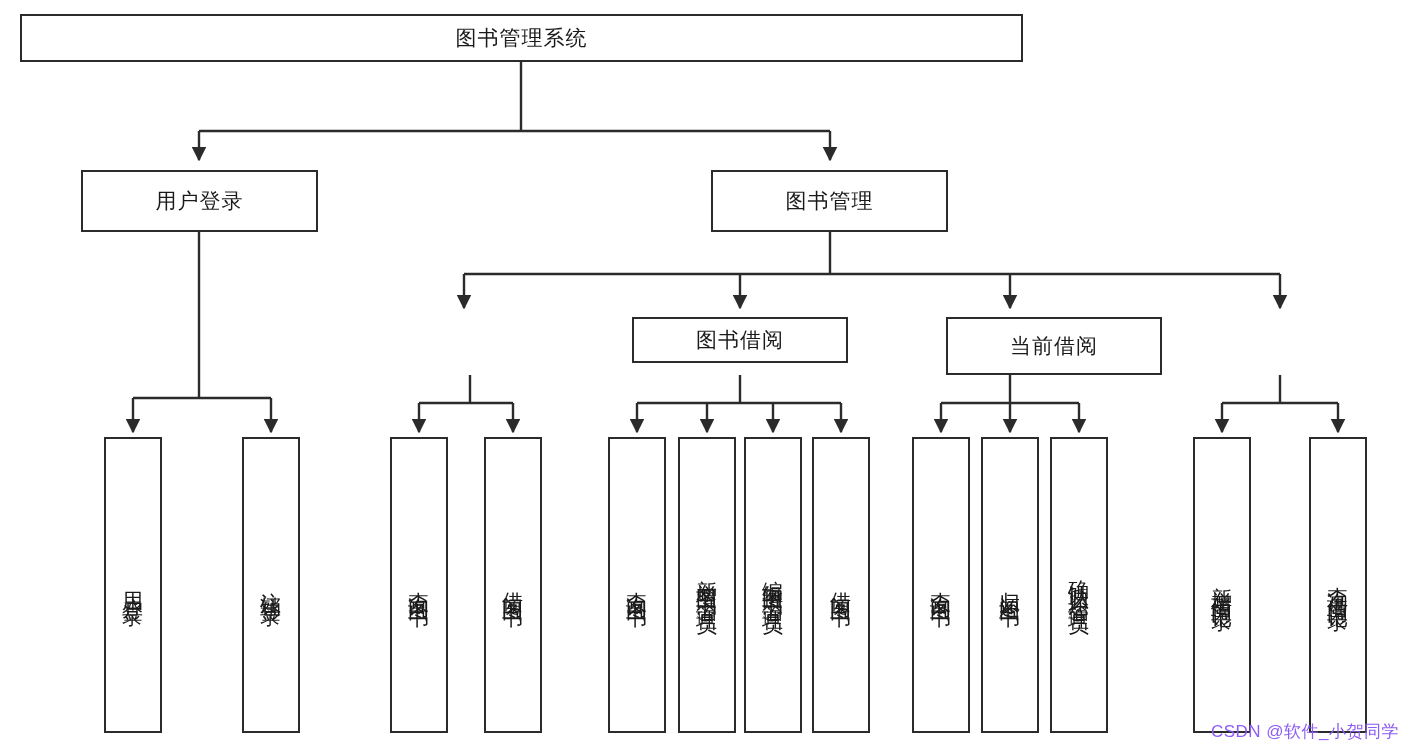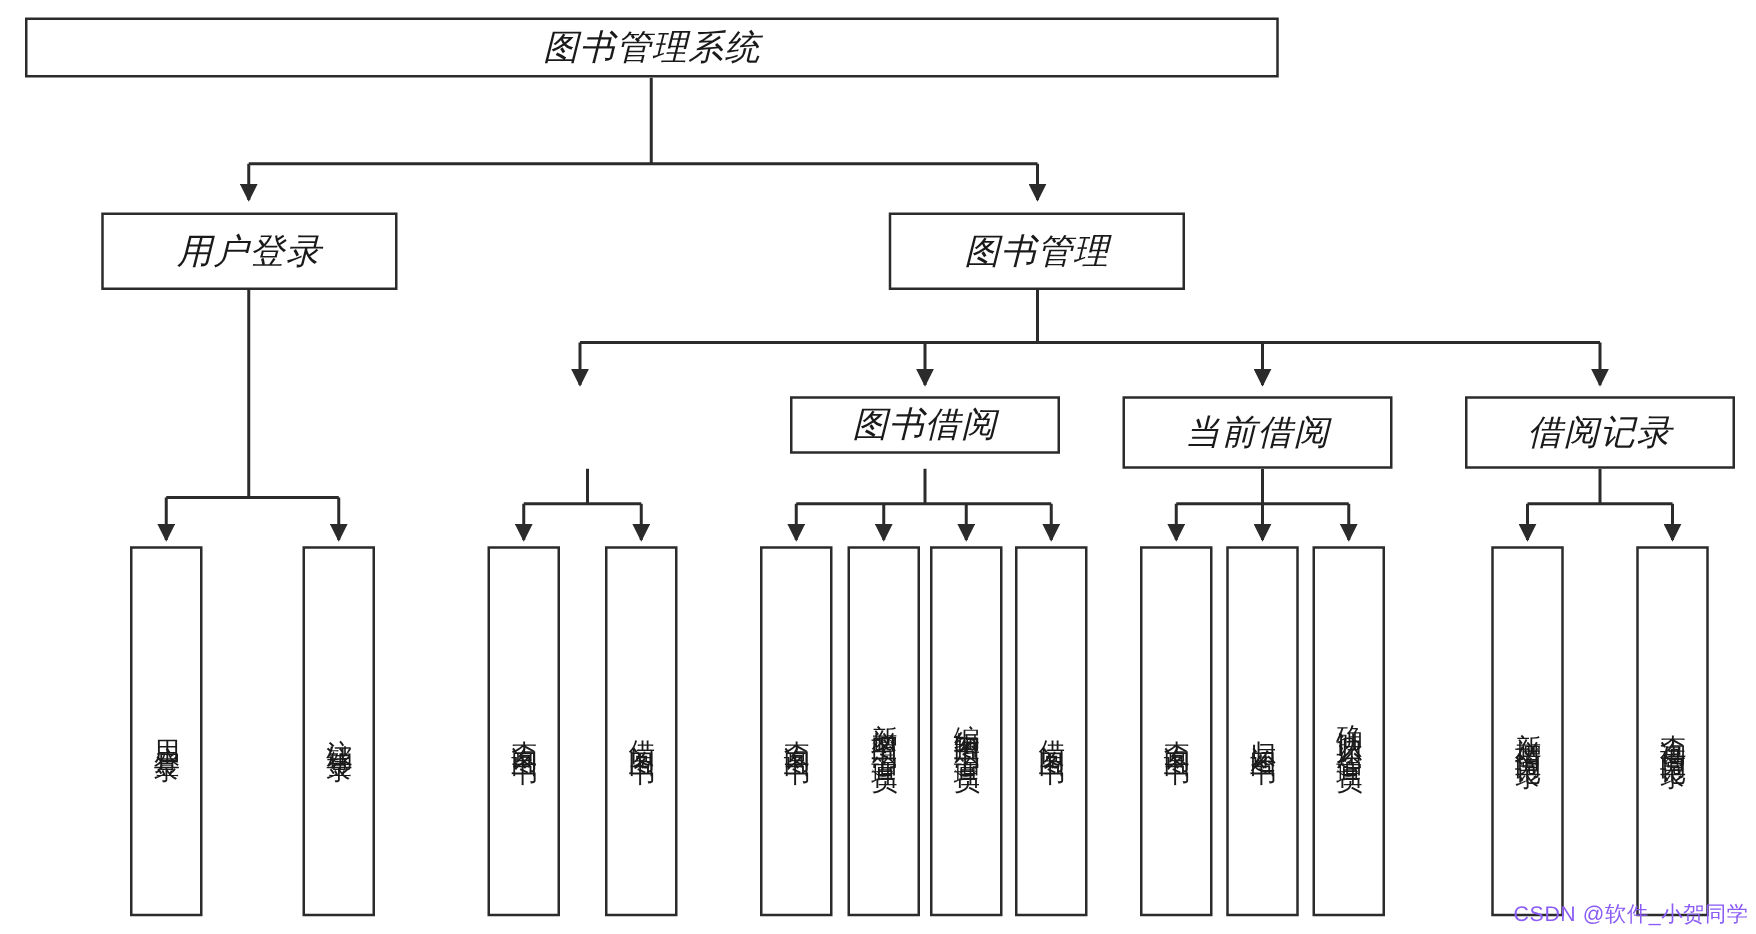--- a/index.html
+++ b/index.html
@@ -29,24 +29,23 @@
     position: absolute;
     box-sizing: border-box;
     border: 2px solid #2b2b2b;
     background: #ffffff;
     display: flex;
     align-items: center;
     justify-content: center;
     color: #1a1a1a;
   }
   .node.h {
-    font-size: 28px;
+    font-size: 21px;
     letter-spacing: 1px;
     line-height: 1.2;
-    font-style: italic;
   }
   .node.leaf {
     writing-mode: vertical-rl;
     text-orientation: upright;
     font-size: 21px;
     letter-spacing: 5px;
     line-height: 1;
     padding-top: 4px;
     padding-bottom: 4px;
     align-items: center;
@@ -132,25 +131,22 @@
   <div class="node h" style="left:81px; top:170px; width:237px; height:62px;">
     <span>用户登录</span>
   </div>
   <div class="node h" style="left:711px; top:170px; width:237px; height:62px;">
     <span>图书管理</span>
   </div>
 
   <div class="node h" style="left:632px; top:317px; width:216px; height:46px;">
     <span>图书借阅</span>
   </div>
-  <div class="node h" style="left:898px; top:317px; width:216px; height:58px;">
+  <div class="node h" style="left:946px; top:317px; width:216px; height:58px;">
     <span>当前借阅</span>
-  </div>
-  <div class="node h" style="left:1172px; top:317px; width:216px; height:58px;">
-    <span>借阅记录</span>
   </div>
 
   <div class="node leaf" style="left:104px; top:437px; width:58px; height:296px;">
     <span class="vtext">用户登录</span>
   </div>
   <div class="node leaf" style="left:242px; top:437px; width:58px; height:296px;">
     <span class="vtext">注销登录</span>
   </div>
 
   <div class="node leaf" style="left:390px; top:437px; width:58px; height:296px;">

